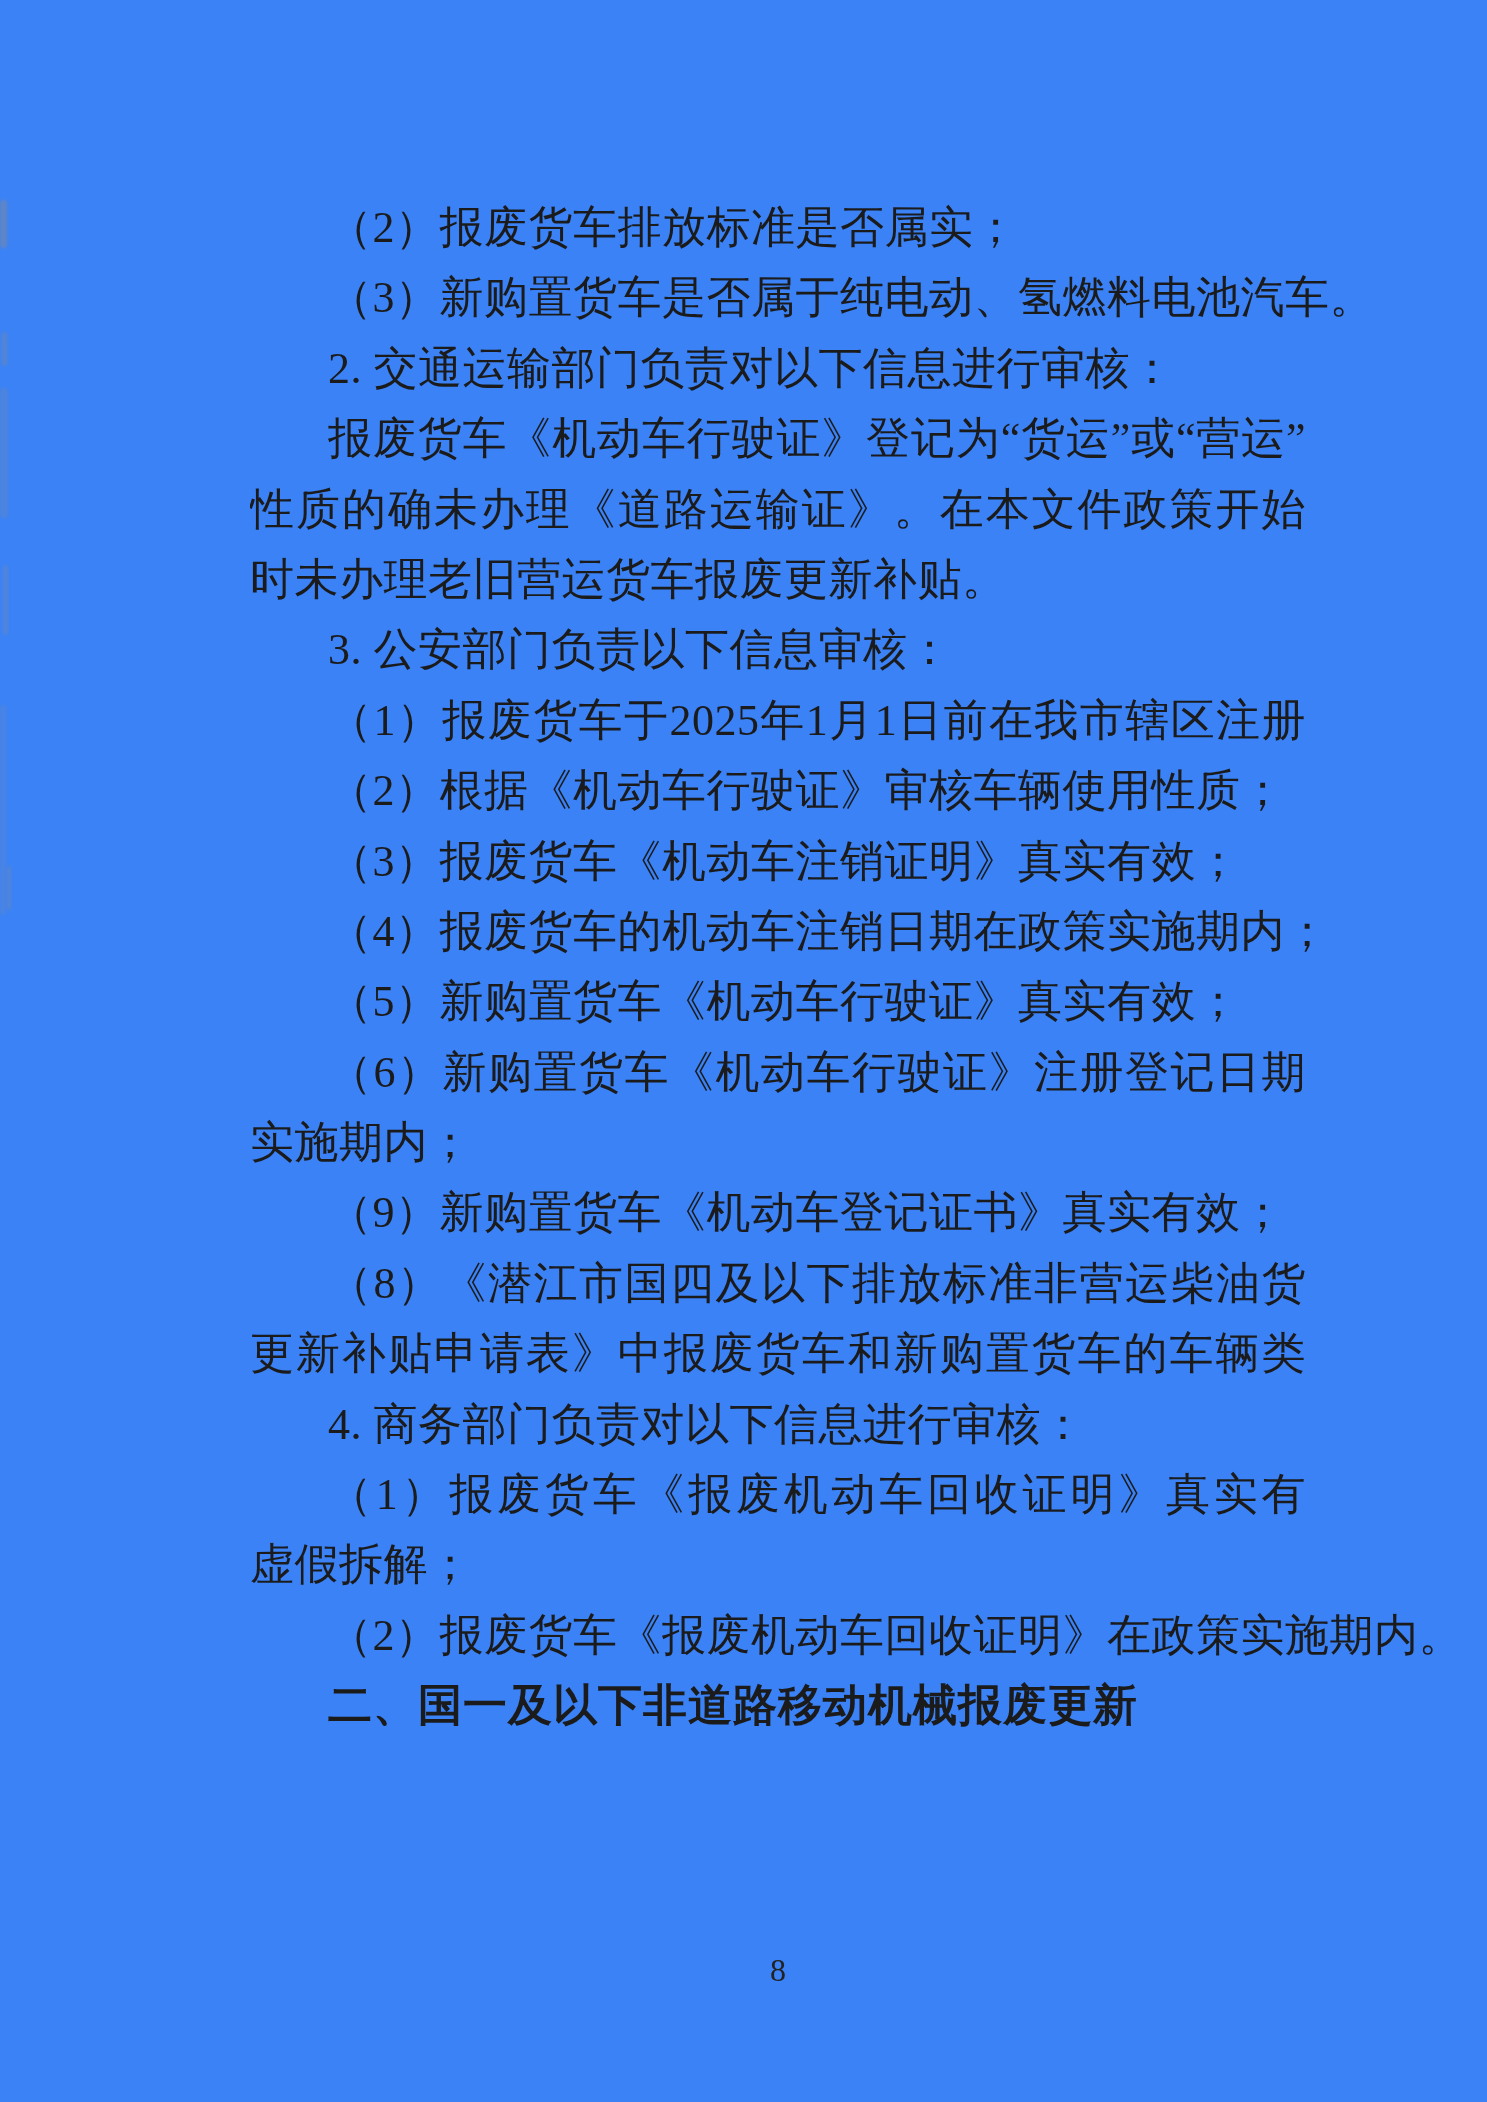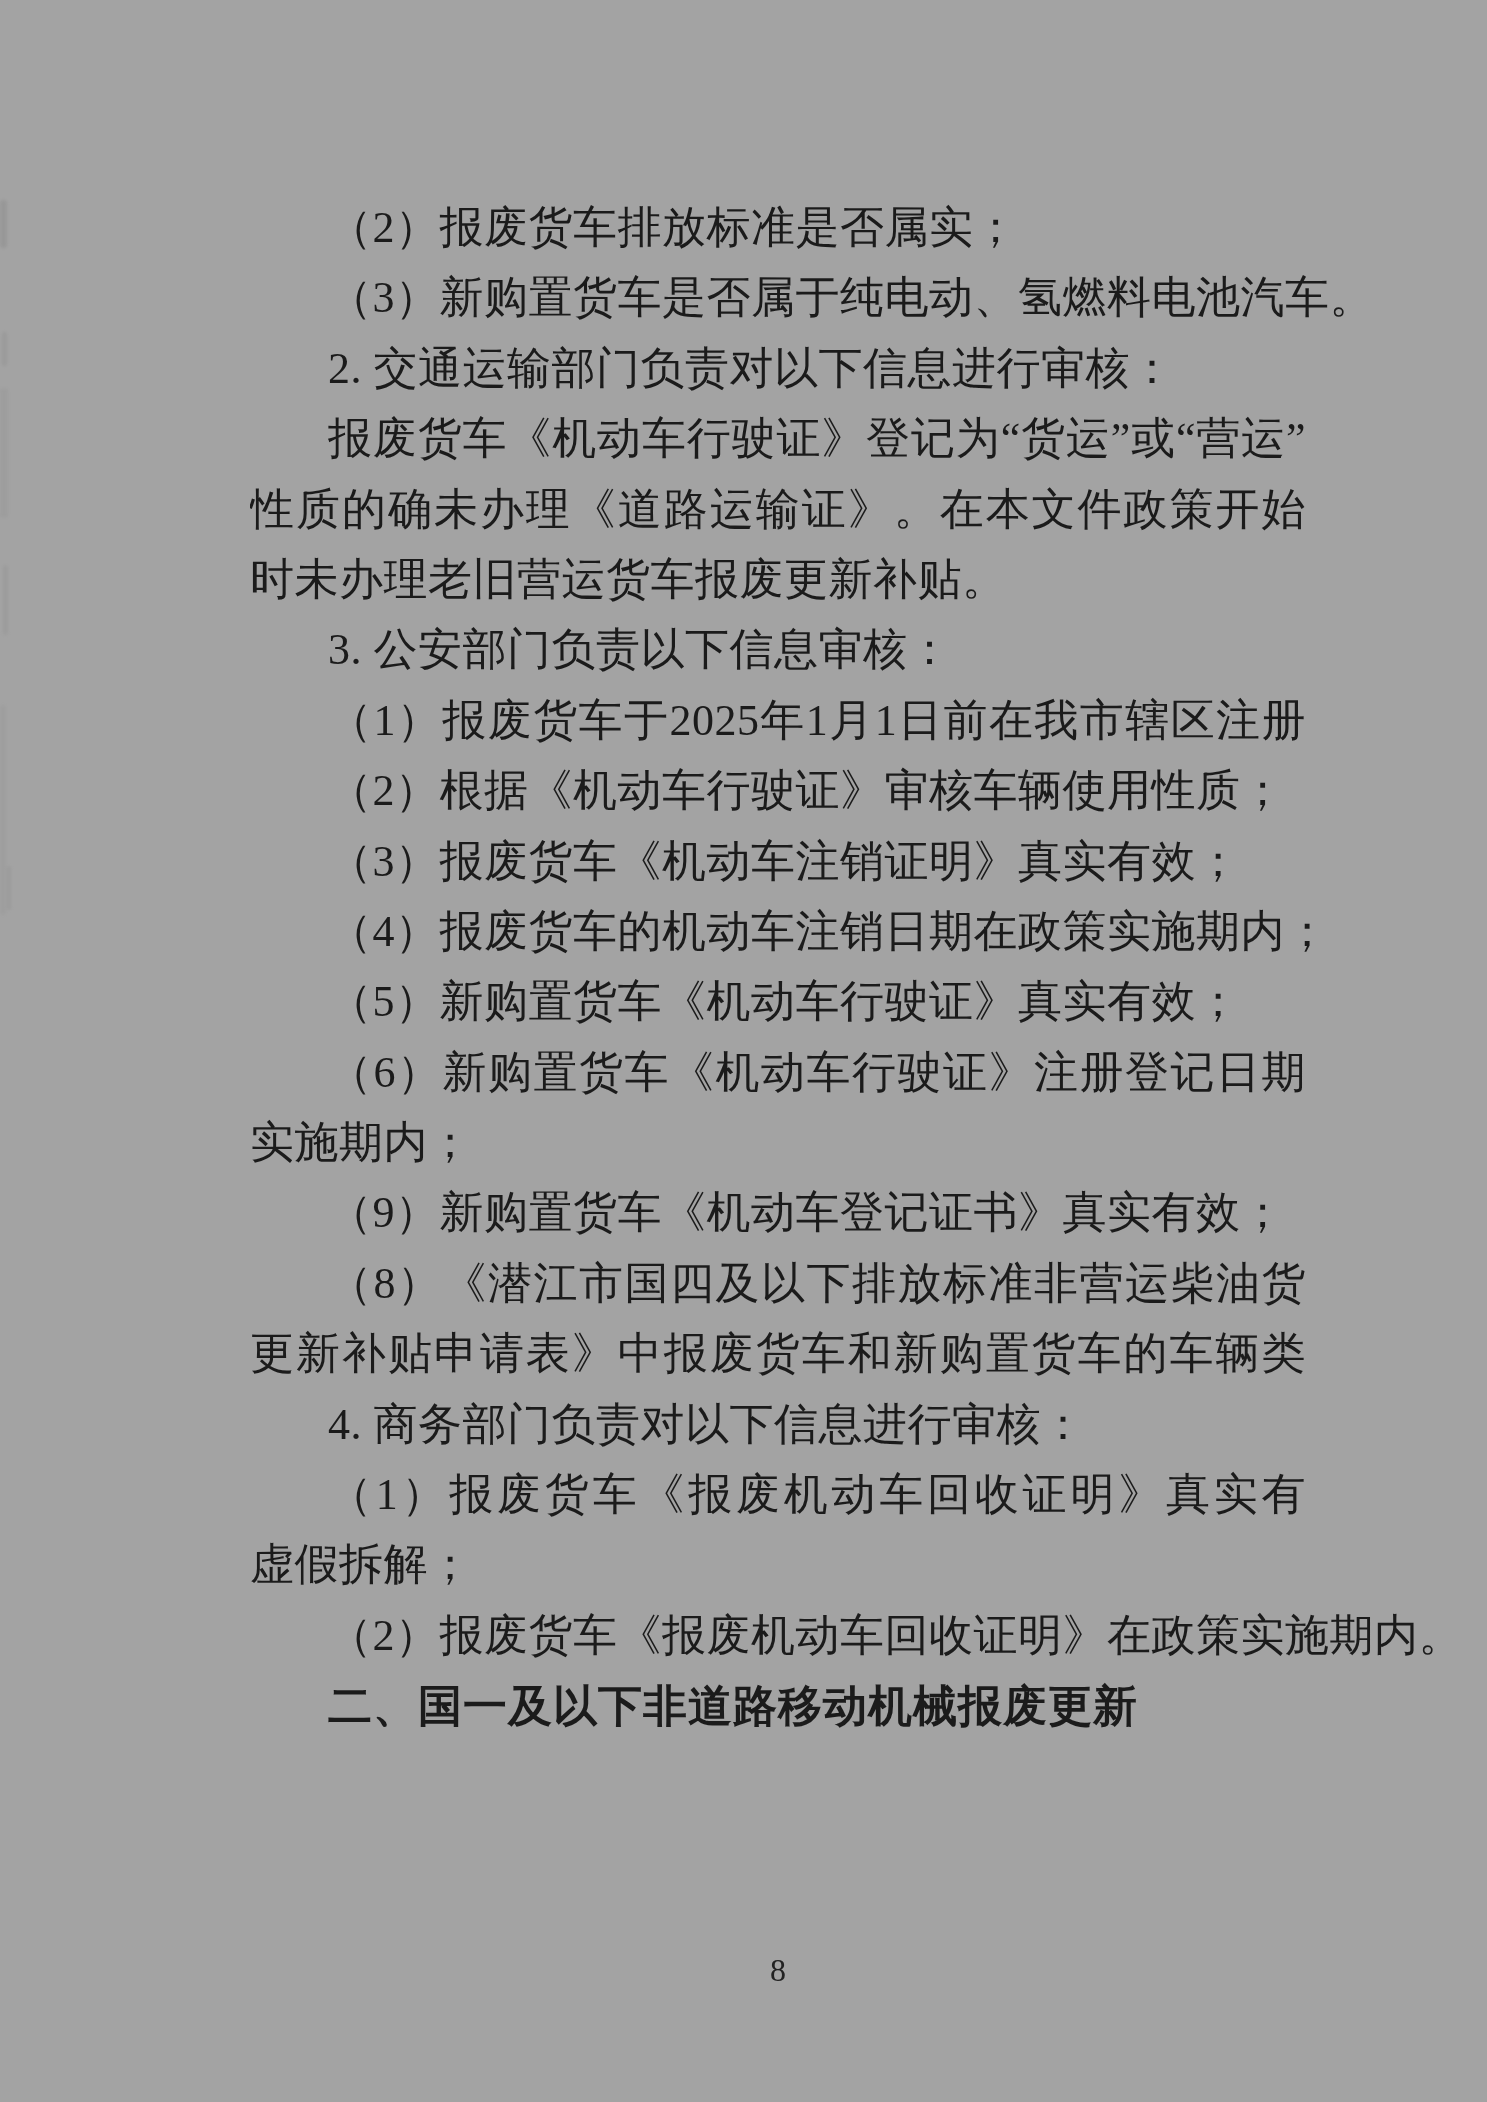--- a/index.html
+++ b/index.html
@@ -5,21 +5,21 @@
   html, body { margin: 0; padding: 0; }
   body {
     width: 1487px; height: 2102px;
     background: #ffffff;
     font-family: "Liberation Serif", "DejaVu Serif", serif;
     position: relative;
     overflow: hidden;
   }
   .page {
     position: absolute; inset: 0;
-    background: #a3a3a3;
+    background: #3b82f6;
     color: #1b1b1b;
   }
   .doc-body {
     position: absolute;
     left: 250px; top: 193px;
     width: 1056px;
   }
   .line {
     font-size: 44px;
     line-height: 70.4px;
@@ -30,21 +30,21 @@
   }
   .line.indent { padding-left: 78px; }
   .line.fill {
     white-space: normal;
     overflow: hidden;
     text-align: justify;
     text-align-last: justify;
     text-justify: inter-character;
   }
   .line.bold {
-    font-family: Liberation Sans, sans-serif;
+    font-family: Liberation Serif, serif;
     font-weight: bold;
     letter-spacing: 1px;
   }
   .page-number {
     position: absolute;
     left: 250px; top: 1950px;
     width: 1056px;
     text-align: center;
     font-size: 32px;
     line-height: 40px;

